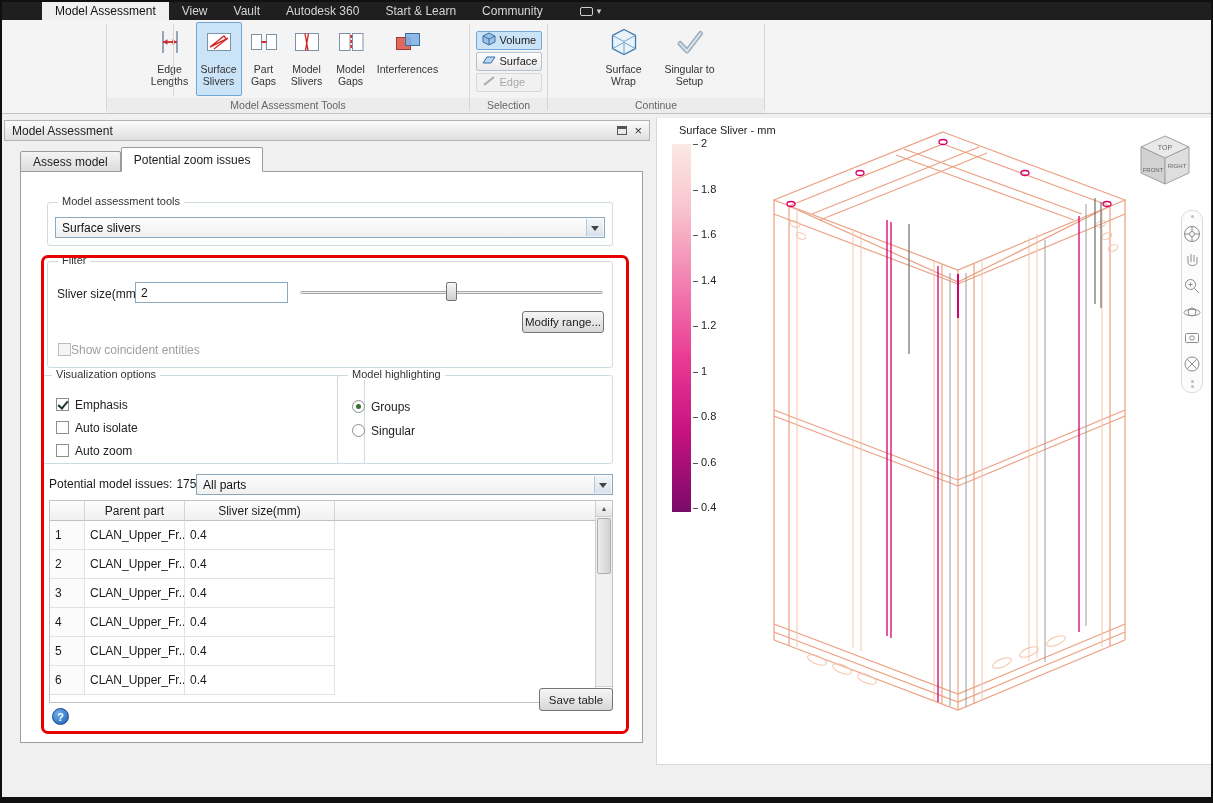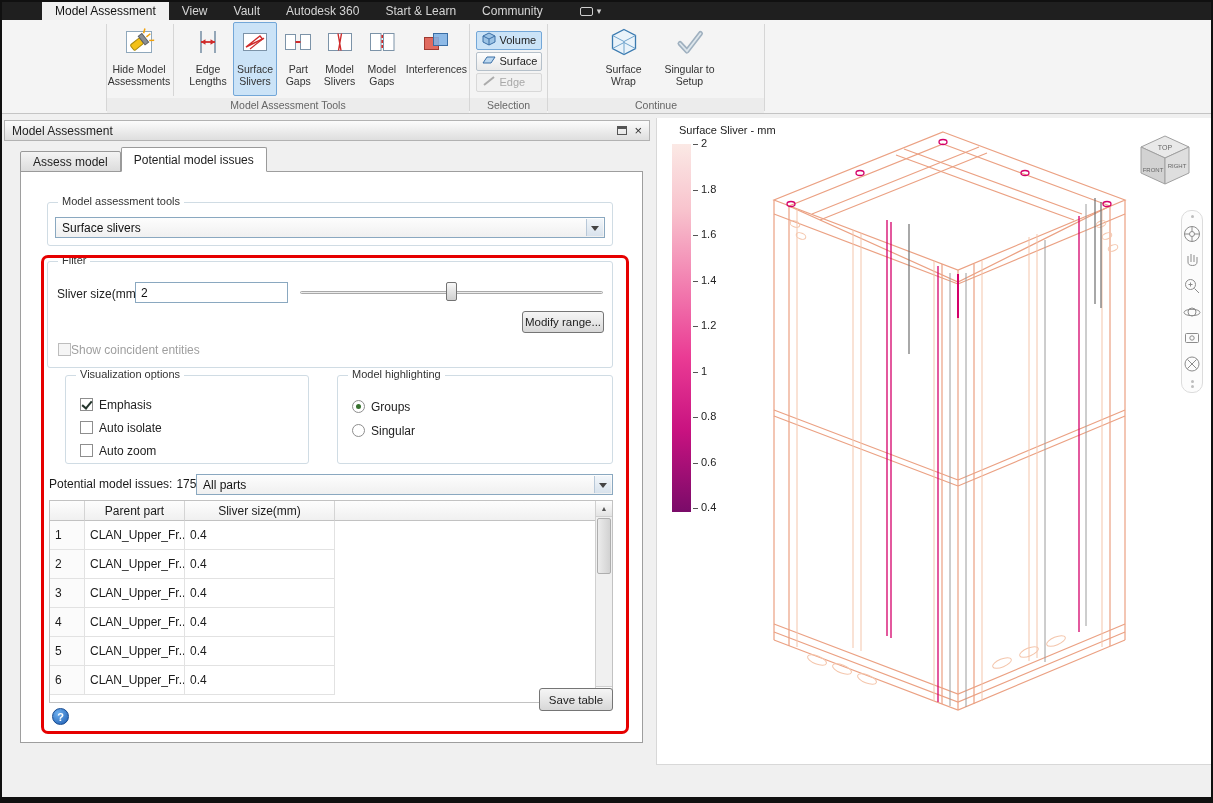--- a/index.html
+++ b/index.html
@@ -100,33 +100,20 @@
       <span class="caret">▾</span>
     </div>
   </div>
 
   <div class="ribbon">
 
     <div class="rsep" style="left:104px;"></div>
 
     <div class="rgroup" style="left:105px;width:362px;">
       <div class="rbody" style="gap:3px;">
-        <div class="bigbtn" style="width:64px;">
-          <span>
-            <svg width="32" height="32">
-              <rect x="3.5" y="5.5" width="25" height="21" fill="#ffffff" stroke="#8fa8bc"></rect>
-              <g transform="rotate(-38 16 16)">
-                <rect x="7" y="13" width="12" height="7" rx="1.5" fill="#f3c117" stroke="#a8880c"></rect>
-                <rect x="19" y="11" width="4.5" height="11" fill="#8a8f94" stroke="#5f6367"></rect>
-                <path d="M25 12 L29 9 M25 16.5 L30 16.5 M25 21 L29 24" stroke="#f3a20a" stroke-width="1.5" fill="none"></path>
-              </g>
-            </svg>
-          </span>
-          <span class="blabel">Hide Model Assessments</span>
-        </div>
         <div class="rsep" style="left:66px;"></div>
         <div class="bigbtn" style="width:46px;margin-left:12px;">
           <span>
             <svg width="32" height="32">
               <path d="M9 5 V27 M23 5 V27" stroke="#7c93a8" stroke-width="1.6" fill="none"></path>
               <path d="M9 16 H23" stroke="#cf2b2b" stroke-width="1.8"></path>
               <path d="M9 16 l4.5 -2.8 v5.6 Z" fill="#cf2b2b"></path>
                 <path d="M23 16 l-4.5 -2.8 v5.6 Z" fill="#cf2b2b"></path>
             </svg>
           </span>
@@ -248,21 +235,21 @@
     <div class="panel-title">
       <span>Model Assessment</span>
       <span class="pt-icons">
         <span class="float-icon"></span>
         <span class="close-x">×</span>
       </span>
     </div>
 
     <div class="tabstrip">
       <div class="tab">Assess model</div>
-      <div class="tab active">Potential model issues</div>
+      <div class="tab active">Potential zoom issues</div>
     </div>
 
     <div class="content-box">
 
       <div class="groupbox" style="left:26px;top:30px;width:566px;height:44px;">
         <span class="gb-label">Model assessment tools</span>
         <div class="combo" style="left:7px;top:14px;width:550px;">
           <span>Surface slivers</span>
           <span class="combo-arrow">
               <span class="tri-down"></span>
@@ -278,21 +265,21 @@
         <input class="textbox" style="left: 87px; top: 20px; width: 153px;" readonly="" value="2">
         <div class="slider-track" style="left:252px;top:29px;width:303px;"></div>
         <div class="slider-thumb" style="left:398px;top:20px;"></div>
         <div class="win-btn" style="left:474px;top:49px;width:82px;height:22px;">
           <span>Modify range...</span>
         </div>
         <span class="cb disabled" style="left:10px;top:81px;"></span>
         <span class="field-label disabled" style="left:23px;top:81px;">Show coincident entities</span>
       </div>
 
-      <div class="groupbox" style="left:44px;top:203px;width:244px;height:89px;">
+      <div class="groupbox" style="left:20px;top:203px;width:324px;height:89px;">
         <span class="gb-label">Visualization options</span>
         <span class="cb checked" style="left:14px;top:22px;"></span>
         <span class="field-label" style="left:33px;top:22px;">Emphasis</span>
         <span class="cb" style="left:14px;top:45px;"></span>
         <span class="field-label" style="left:33px;top:45px;">Auto isolate</span>
         <span class="cb" style="left:14px;top:68px;"></span>
         <span class="field-label" style="left:33px;top:68px;">Auto zoom</span>
       </div>
 
       <div class="groupbox" style="left:316px;top:203px;width:276px;height:89px;">

